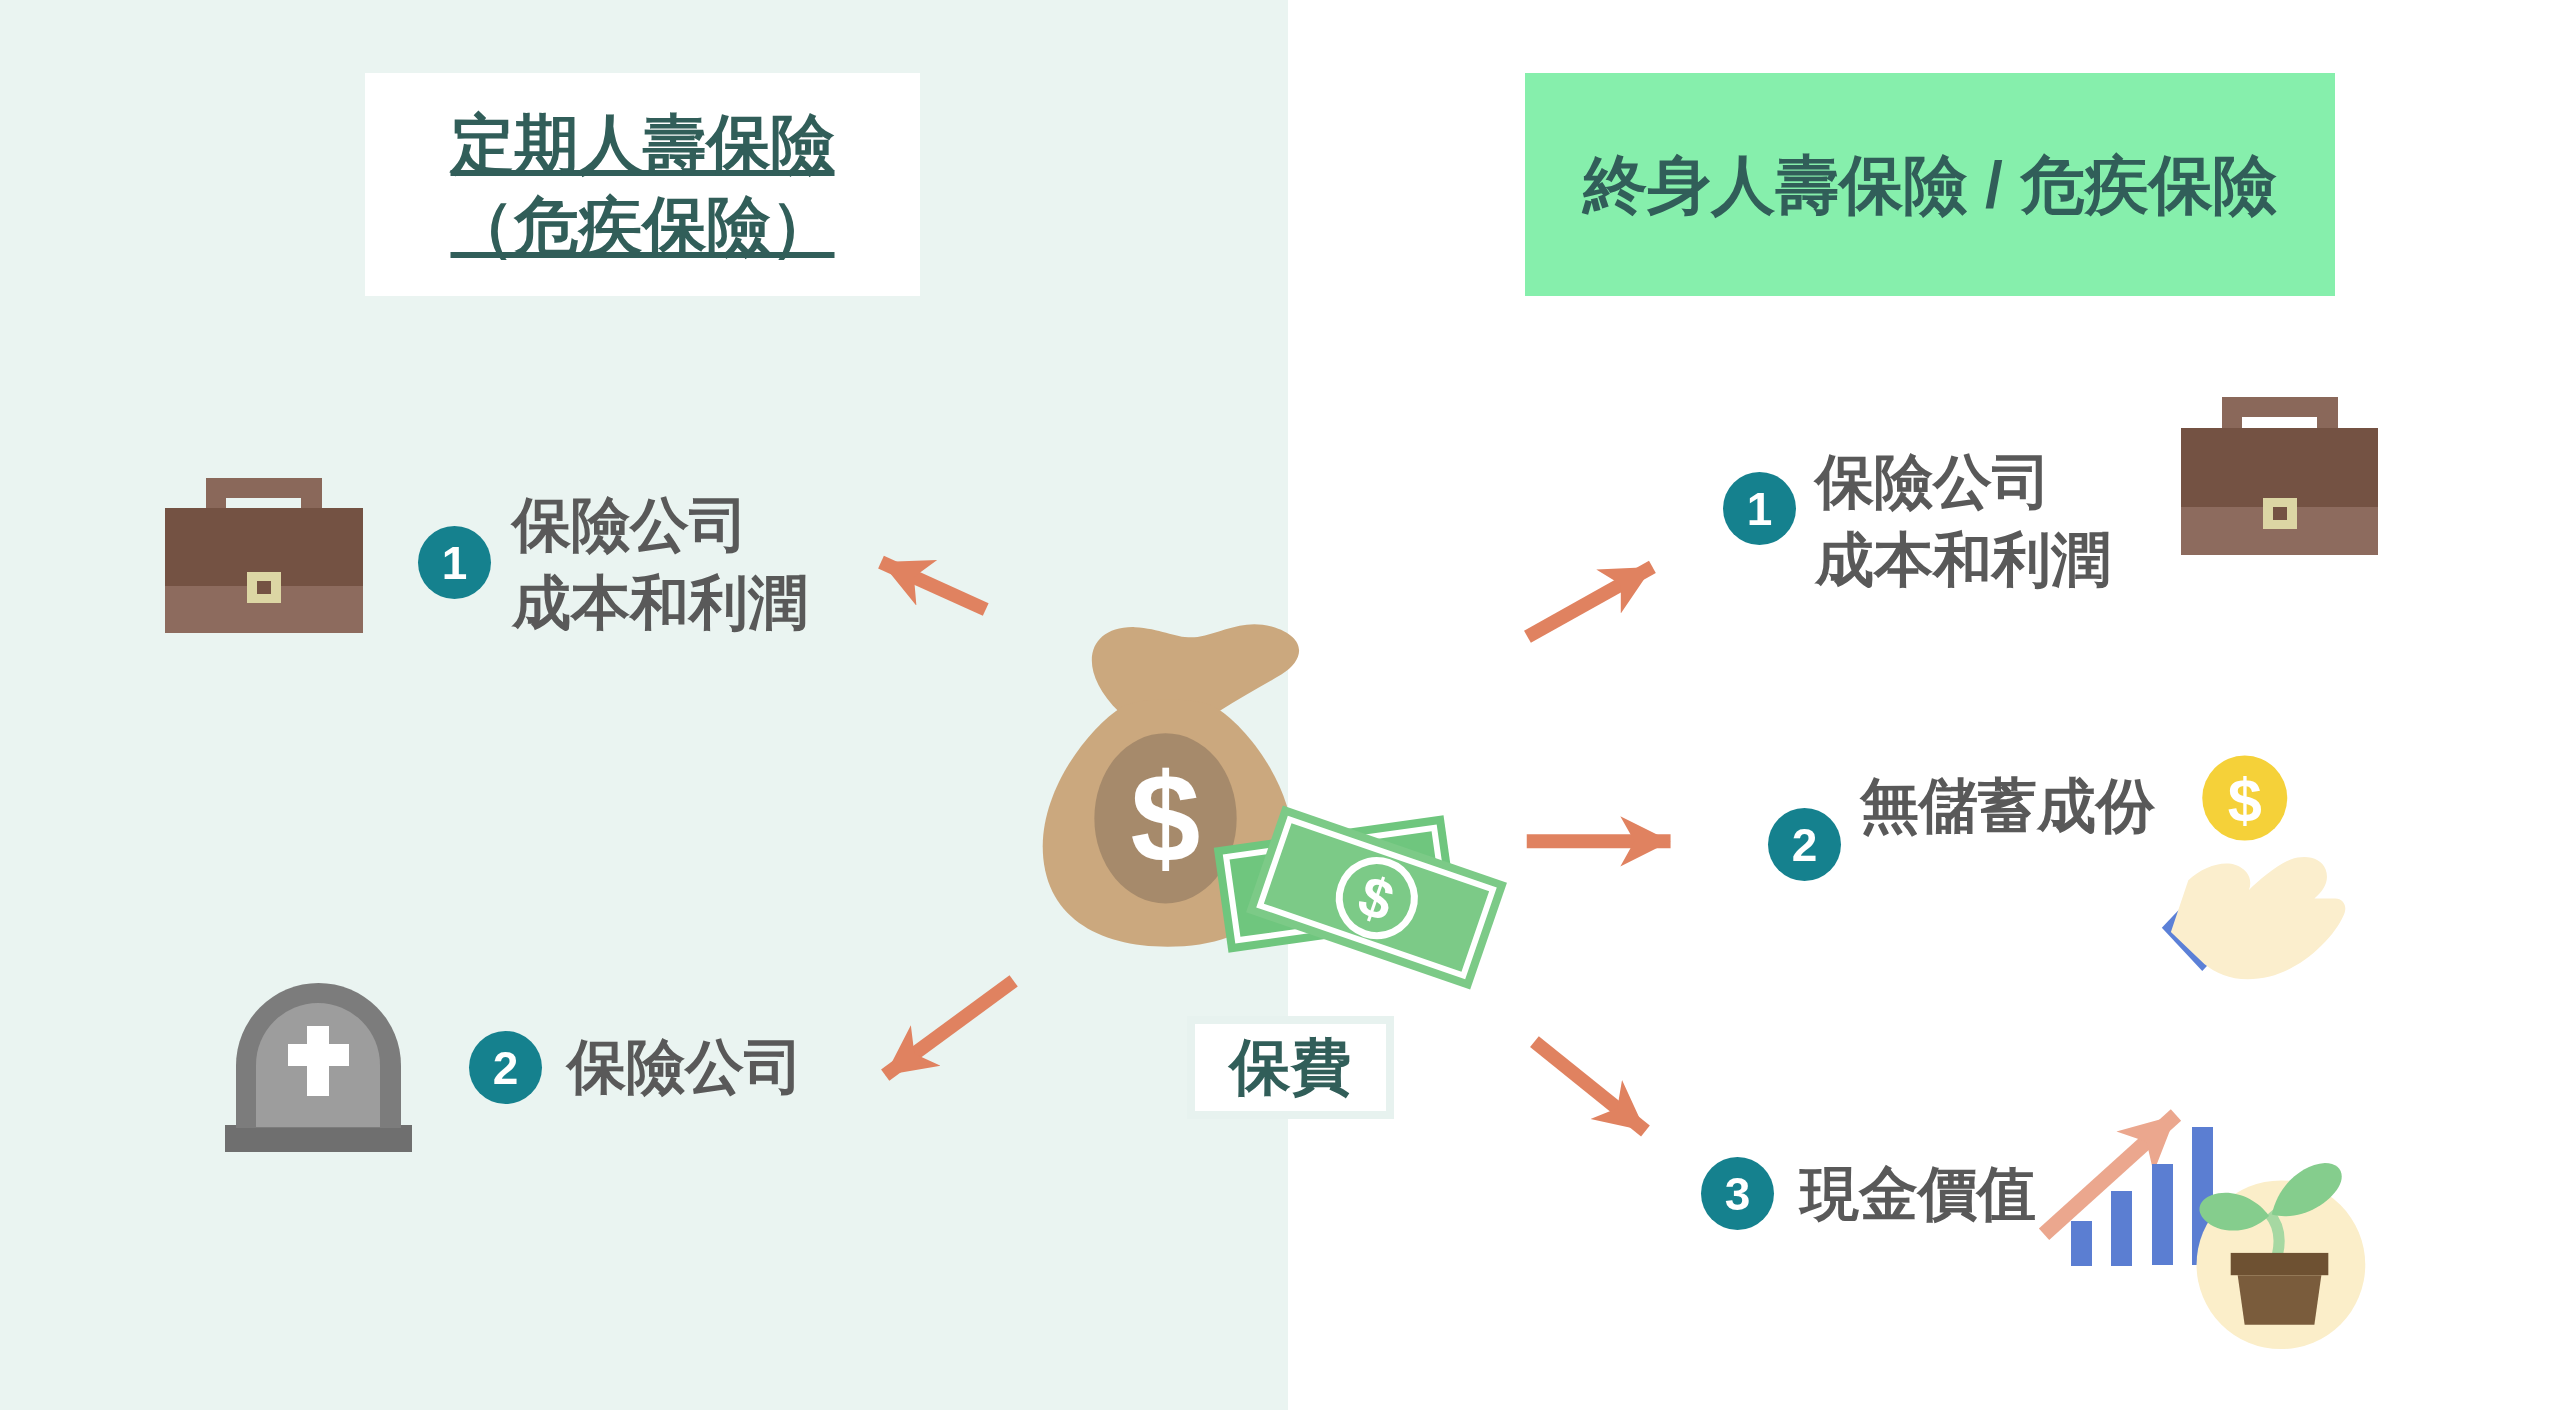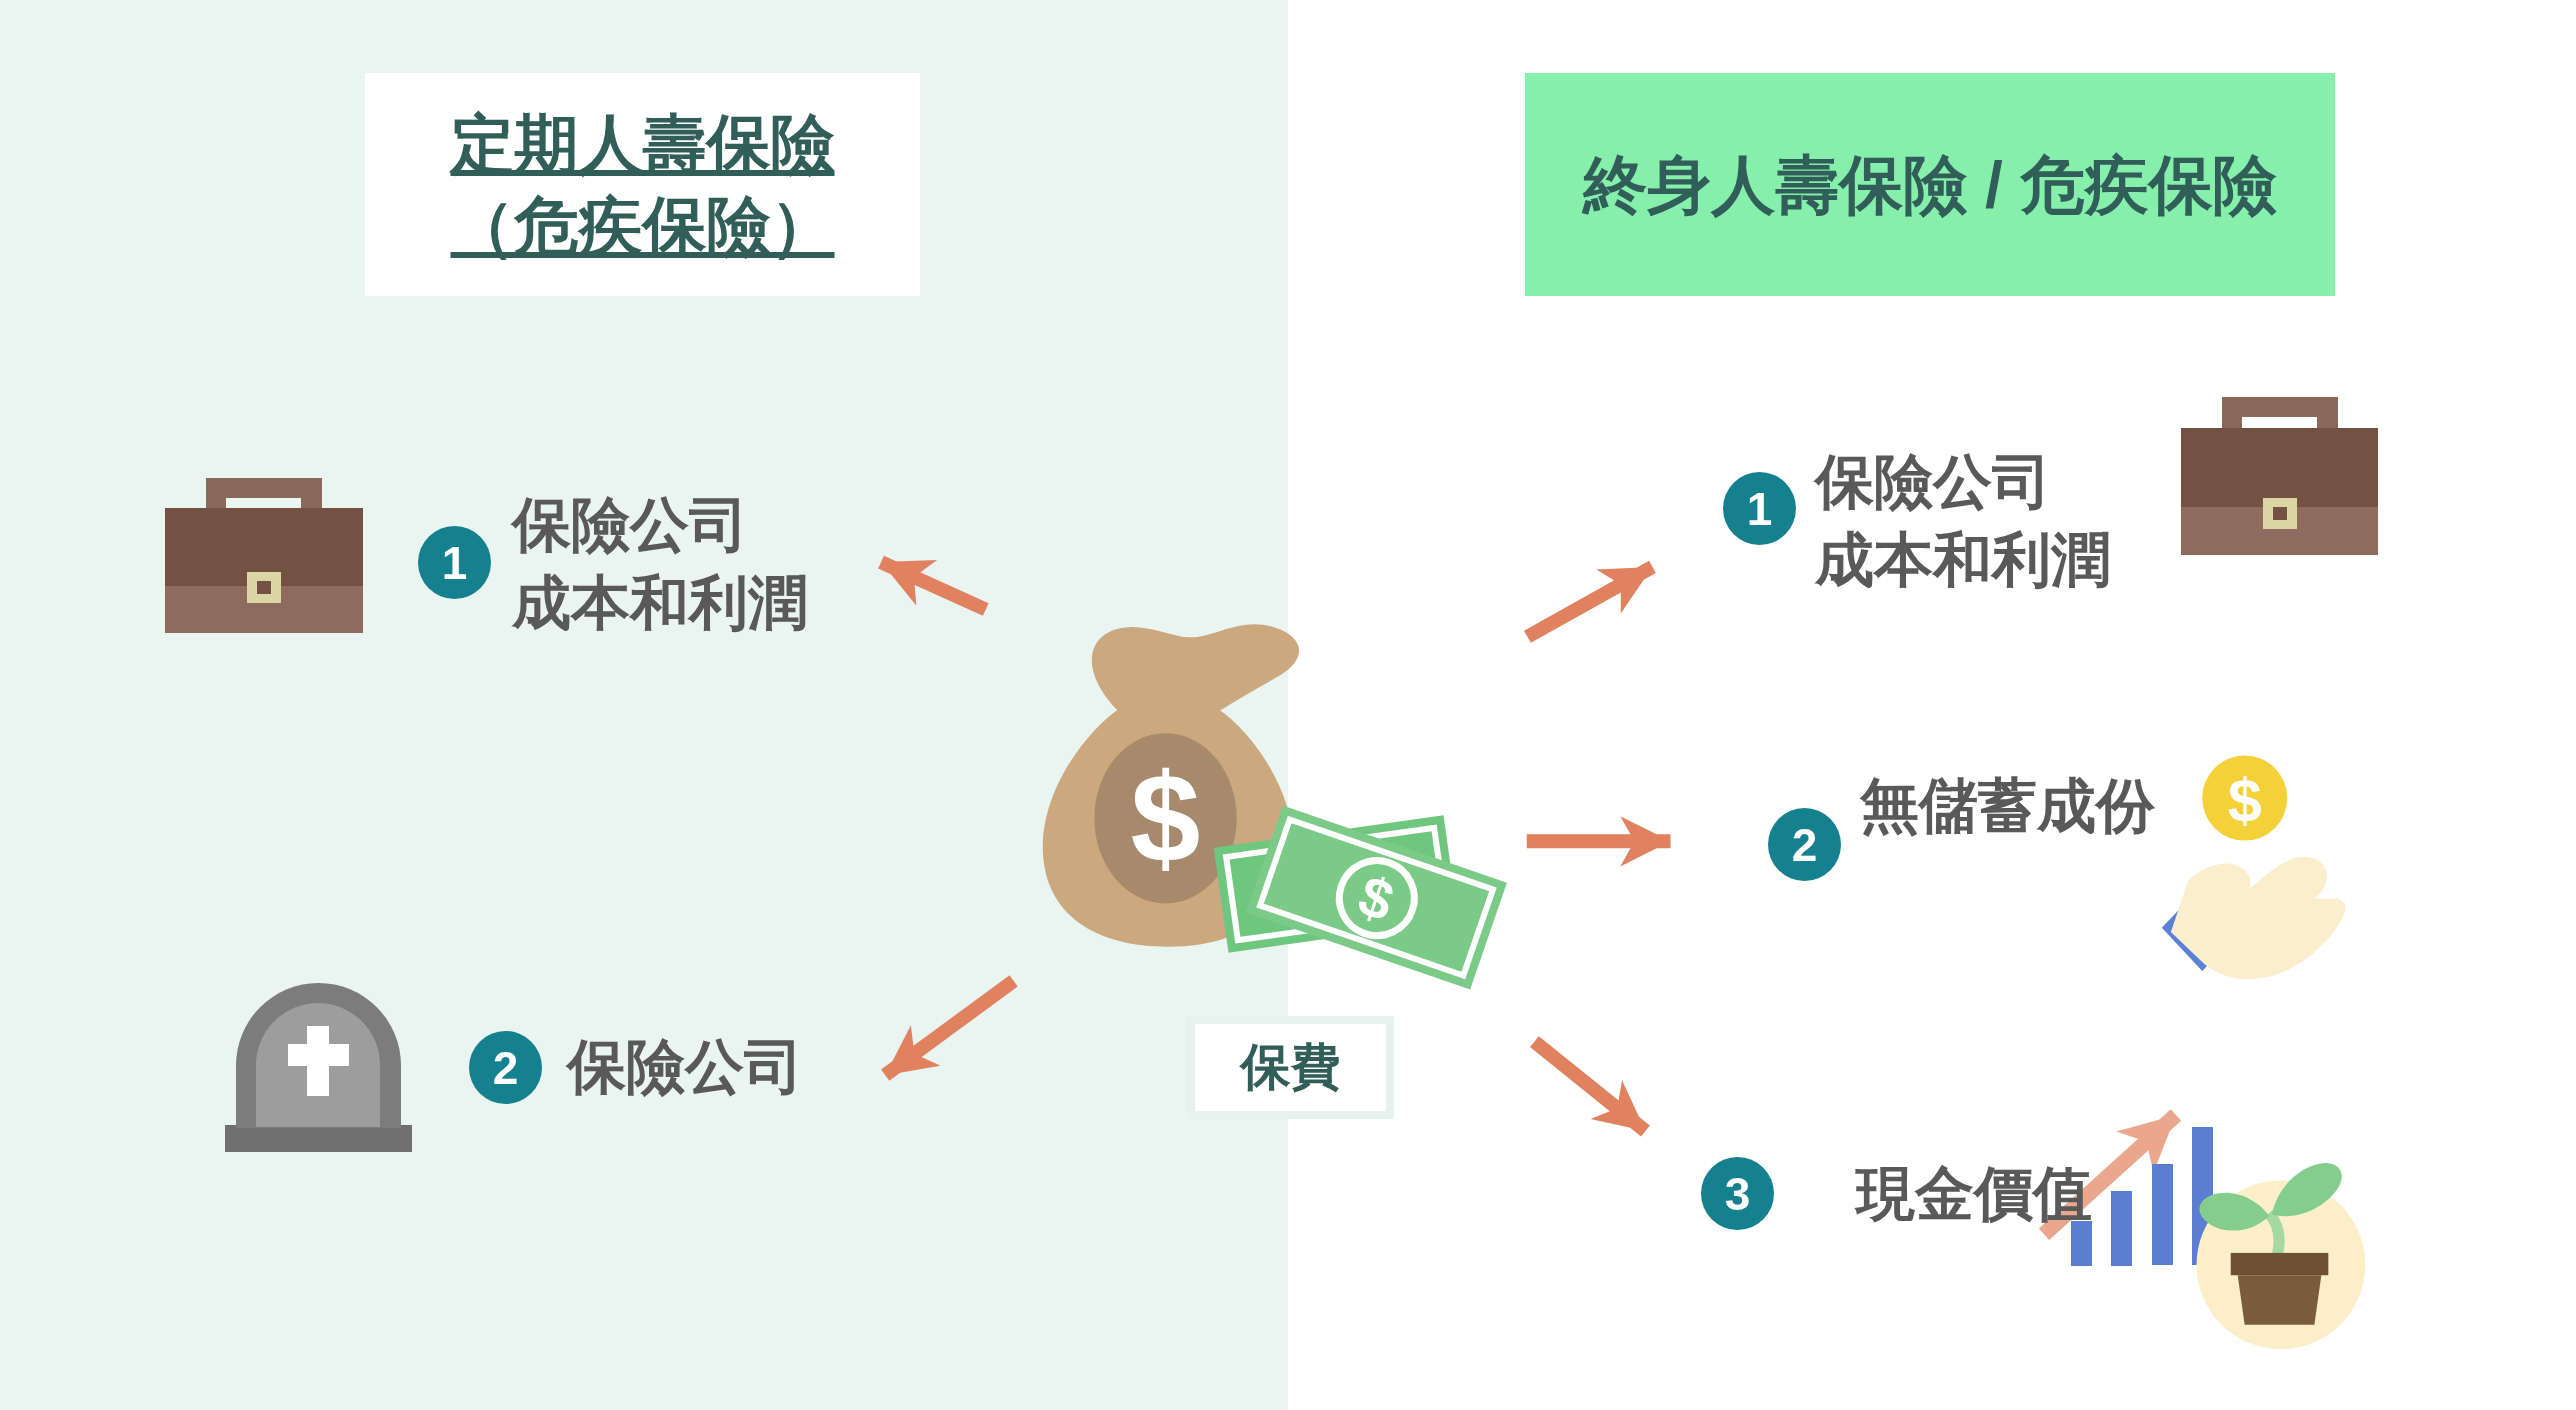--- a/index.html
+++ b/index.html
@@ -40,21 +40,21 @@
   #tomb-base{position:absolute;left:0;top:142px;width:187px;height:26.5px;background:#6f6f6f;}
   #tomb-stone{position:absolute;left:10.5px;top:0;width:165px;height:145px;background:#7c7c7c;border-radius:84px 84px 0 0;}
   #tomb-inner{position:absolute;left:31px;top:20px;width:124px;height:124px;background:#9d9d9d;border-radius:62px 62px 0 0;}
   .cross-v{position:absolute;left:82px;top:43px;width:22.3px;height:70px;background:#ffffff;}
   .cross-h{position:absolute;left:63px;top:61px;width:61px;height:22.3px;background:#ffffff;}
 
   
   #premium-box{
     position:absolute;left:1187px;top:1016px;width:207px;height:103px;background:#ffffff;
     border:8.4px solid #e7f2ef;box-sizing:border-box;display:flex;align-items:center;justify-content:center;
-    font-weight:bold;font-size:50px;color:#315e59;
+    font-weight:bold;font-size:61px;color:#315e59;
   }
 
   
   .bill{position:absolute;}
   .bill-inner{position:absolute;inset:7.7px;border:6.3px solid #ffffff;}
   .bill-circle{
     position:absolute;left:50%;top:50%;width:82px;height:82px;margin:-41px 0 0 -41px;
     border:7px solid #ffffff;border-radius:50%;box-sizing:border-box;
     display:flex;align-items:center;justify-content:center;color:#fff;font-weight:bold;font-size:57px;
   }
@@ -180,21 +180,21 @@
   <svg style="left:2150px;top:743px;" width="209" height="244" viewBox="3080 1065 300 350">
     <circle cx="3216" cy="1144" r="61" fill="#f5d139"></circle>
     <text class="svg-dollar" x="3216" y="1146" font-size="88" text-anchor="middle" dominant-baseline="central">$</text>
     <polygon fill="#5b80d7" points="3097,1330 3152,1272 3212,1332 3155,1392"></polygon>
     <path fill="#fbeecd" d="M3135,1262 C3160,1238 3196,1230 3214,1246 C3224,1254 3226,1266 3222,1276 C3236,1262 3262,1240 3282,1232 C3304,1224 3326,1230 3332,1246 C3338,1262 3330,1276 3316,1288 L3346,1288 C3358,1288 3364,1300 3358,1312 C3344,1344 3300,1388 3252,1400 C3210,1410 3180,1400 3158,1382 L3110,1336 Z"></path>
   </svg>
 
   <div class="badge" style="left:1701px;top:1157px;">
     <span>3</span>
   </div>
-  <div class="item-text" style="left:1856px;top:1155px;">
+  <div class="item-text" style="left:1800px;top:1155px;">
     <div>現金價值</div>
   </div>
   <div>
     <div class="bar" style="left:2071px;top:1221px;height:45px;"></div>
     <div class="bar" style="left:2111px;top:1191px;height:75px;"></div>
     <div class="bar" style="left:2152px;top:1164px;height:101px;"></div>
     <div class="bar" style="left:2192px;top:1127px;height:138px;"></div>
   </div>
   <svg style="left:2192px;top:1103px;" width="182" height="251" viewBox="3140 1580 260 360">
     <circle cx="3267" cy="1812" r="121" fill="#fbeec9"></circle>

